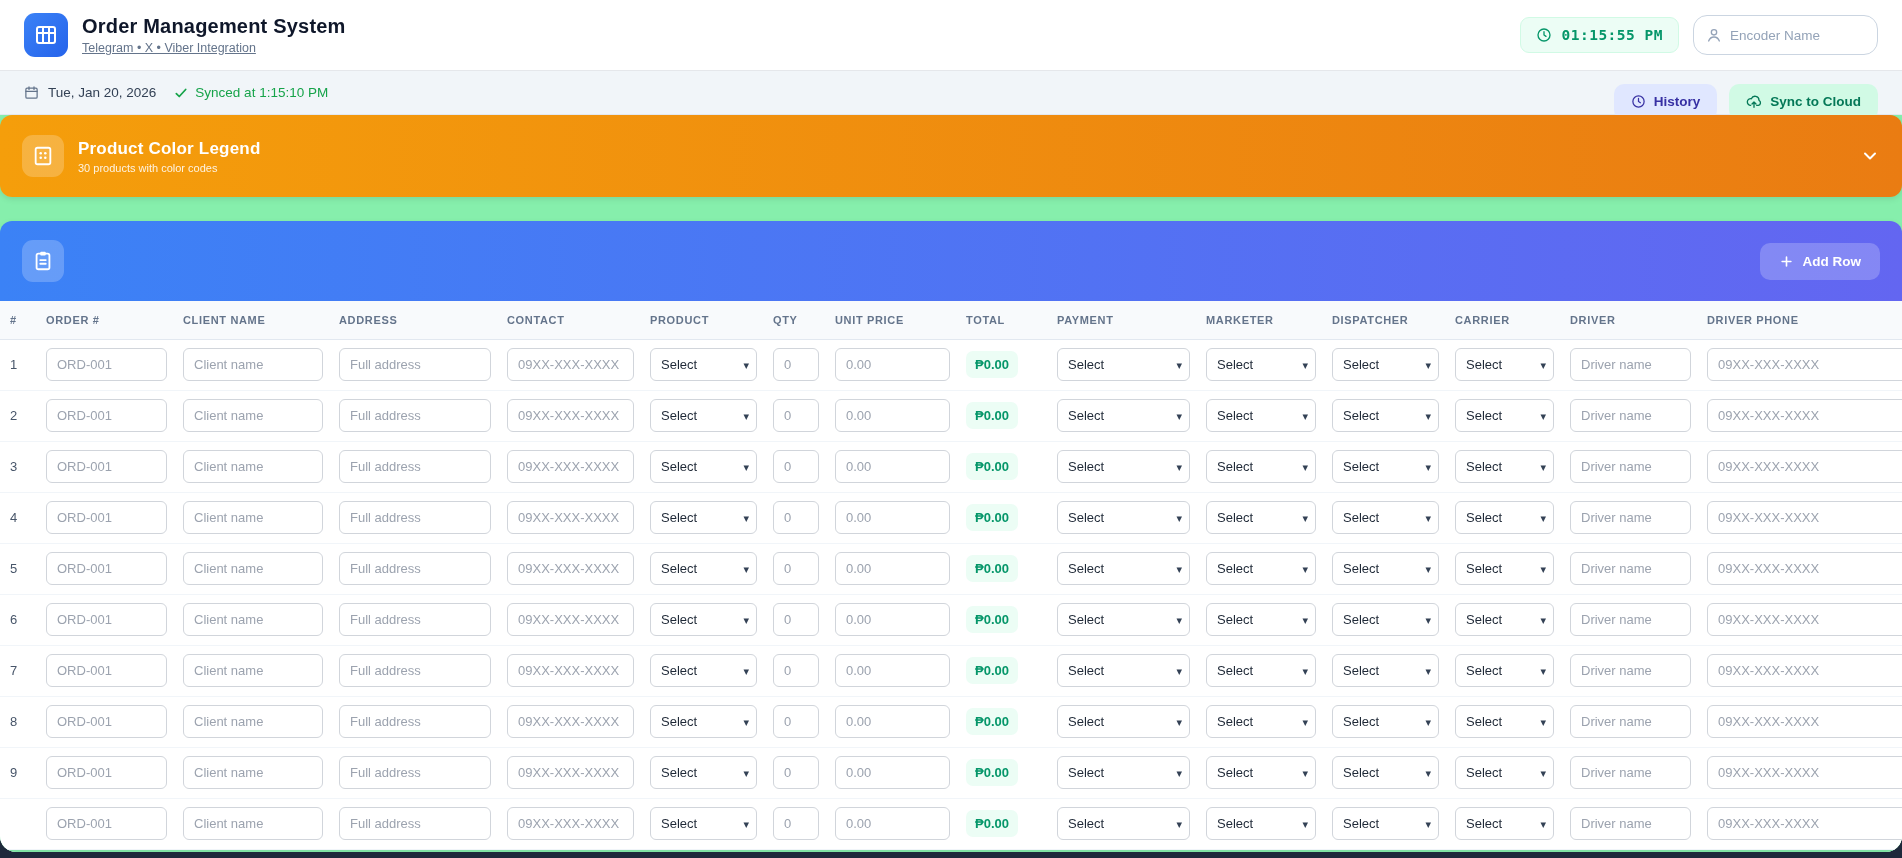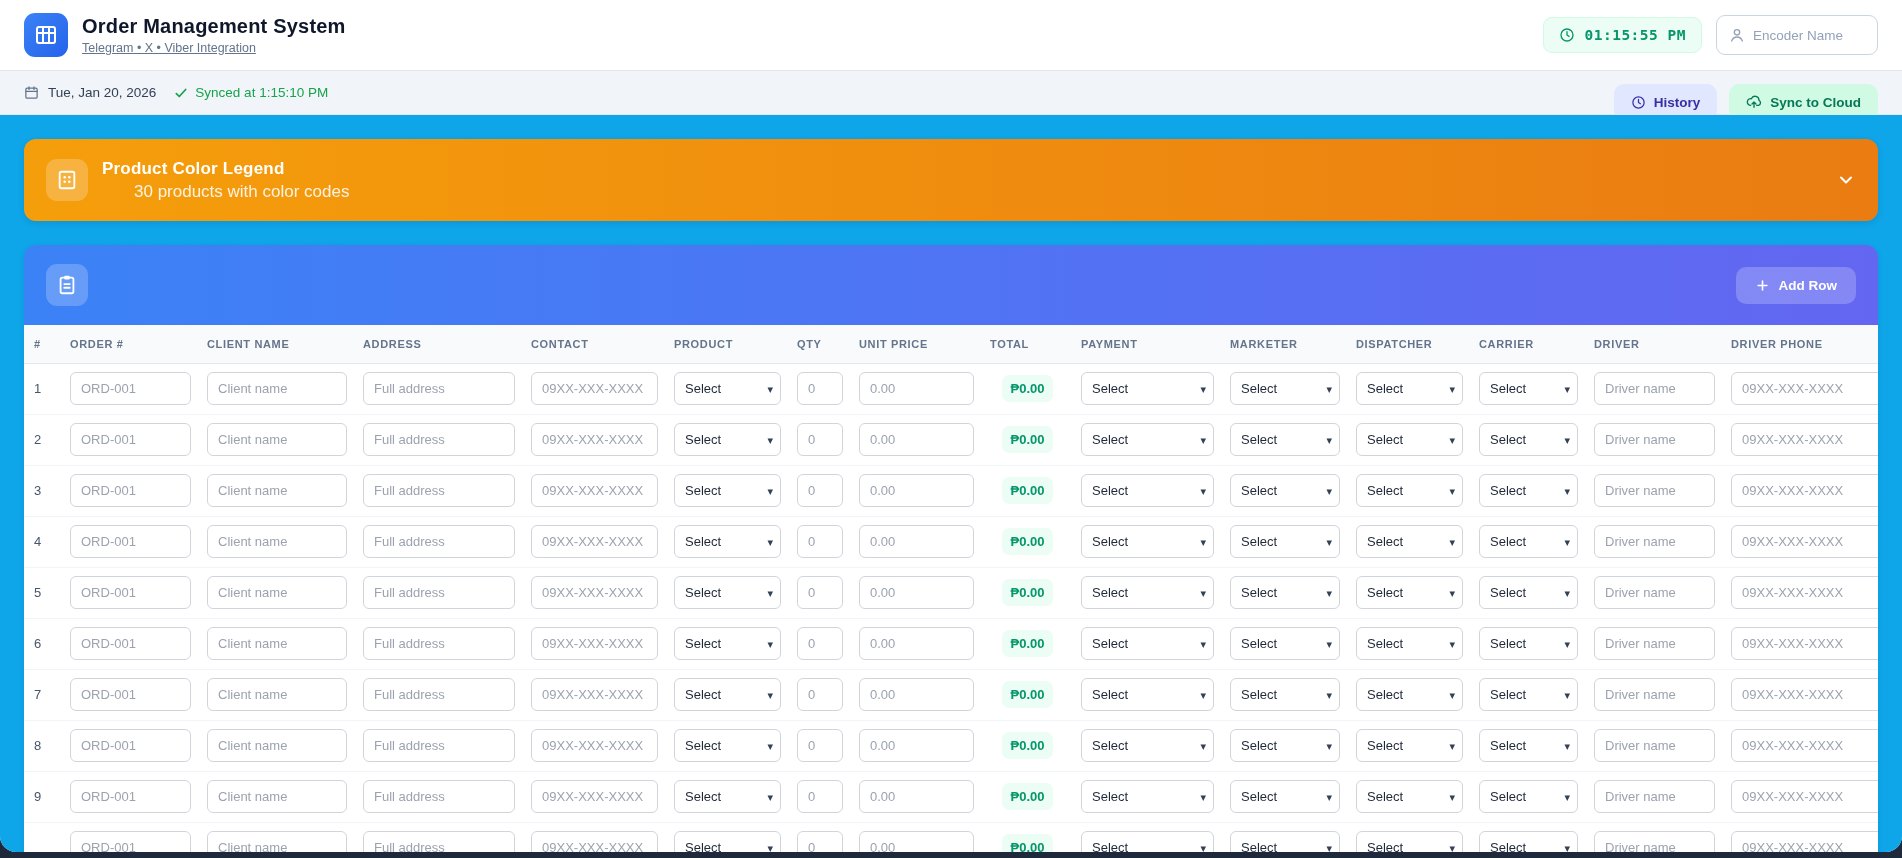--- a/index.html
+++ b/index.html
@@ -45,22 +45,22 @@
   .date-box .ic { color:#64748b; display:flex; }
   .time-box {
     display:flex; align-items:center; gap:9px;
     background:#ecfdf5; border:1px solid #d1fae5;
     border-radius:9px; padding:9px 15px;
     color:#059669; font-family:"DejaVu Sans Mono", monospace;
     font-weight:700; font-size:14.5px; letter-spacing:.5px;
   }
   .encoder {
     display:flex; align-items:center; gap:8px;
-    border:1px solid #cbd5e1; border-radius:9px;
-    height:40px; width:162px; padding:0 12px;
+    border:1px solid #cbd5e1; border-radius:14px;
+    height:40px; width:185px; padding:0 12px;
     color:#94a3b8; background:#fff;
   }
   .encoder input {
     border:none; outline:none; width:100%;
     font-size:13.5px; color:#334155;
     font-family:"Liberation Sans", sans-serif;
   }
   .encoder input::placeholder { color:#94a3b8; }
 
   
@@ -69,47 +69,47 @@
     background:#f1f5f9;
     border-bottom:1px solid #e2e8f0;
     display:flex; align-items:center;
     padding:0 24px;
   }
   .sb-date { display:flex; align-items:center; gap:9px; font-size:13.5px; color:#334155; font-weight:500; }
   .sb-date .ic { color:#64748b; display:flex; }
   .synced { display:flex; align-items:center; gap:7px; margin-left:18px; font-size:13.5px; color:#16a34a; font-weight:500; }
   .sb-right { margin-left:auto; display:flex; gap:12px; }
   .pill-btn {
-    display:flex; align-items:center; gap:8px;
+    display:flex; align-items:flex-start; gap:8px;
     border:none; border-radius:10px;
     padding:10px 17px; font-size:13.5px; font-weight:600;
     cursor:pointer; font-family:"Liberation Sans", sans-serif;margin-top:19px;
   }
   .btn-history { background:#e0e7ff; color:#3730a3; }
   .btn-sync { background:#d1fae5; color:#047857; }
 
   
-  .main { flex:1; background:#0ea5e9; padding:24px; overflow:hidden; }
+  .main { flex:1; background:#86efac; overflow:hidden; }
 
   .legend-banner {
     height:82px; border-radius:12px;
     background:linear-gradient(90deg,#f59e0b,#ea7c12);
     display:flex; align-items:center;
     padding:0 22px; color:#fff;
     margin-bottom:24px; cursor:pointer;
     box-shadow:0 2px 6px rgba(0,0,0,.10);
   }
   .icon-chip {
     width:42px; height:42px; border-radius:11px;
     background:rgba(255,255,255,.22);
     display:flex; align-items:center; justify-content:center;
     margin-right:14px; flex-shrink:0;
   }
   .banner-title { font-size:17px; font-weight:700; letter-spacing:.2px; }
-  .banner-sub { font-size:17px; opacity:.88; margin-top:3px;margin-left:32px; }
+  .banner-sub { font-size:11px; opacity:.88; margin-top:3px; }
   .legend-chevron { margin-left:auto; display:flex; }
 
   .orders-panel { border-radius:12px 12px 0 0; overflow:hidden; box-shadow:0 2px 6px rgba(0,0,0,.08); }
   .orders-header {
     height:80px;
     background:linear-gradient(90deg,#3b82f6,#6366f1);
     display:flex; align-items:center;
     padding:0 22px; color:#fff;
   }
   .add-row {
@@ -156,21 +156,21 @@
   .sel::after {
     content:"▾"; position:absolute; right:8px; top:50%;
     transform:translateY(-50%); color:#334155; font-size:11px;
     pointer-events:none;
   }
   .total-badge {
     display:inline-block; background:#ecfdf5; color:#059669;
     font-weight:700; font-size:13px;
     padding:6px 9px; border-radius:7px;
   }
-  .total-cell { text-align:center; }
+  .total-cell { text-align:left; }
 </style>
 </head>
 <body>
 
 <div class="page">
 
   <header class="topbar">
     <div class="logo">
       <span style="display:flex">
         <svg width="24" height="24" viewBox="0 0 24 24" fill="none" stroke="currentColor" stroke-width="2" stroke-linecap="round">

